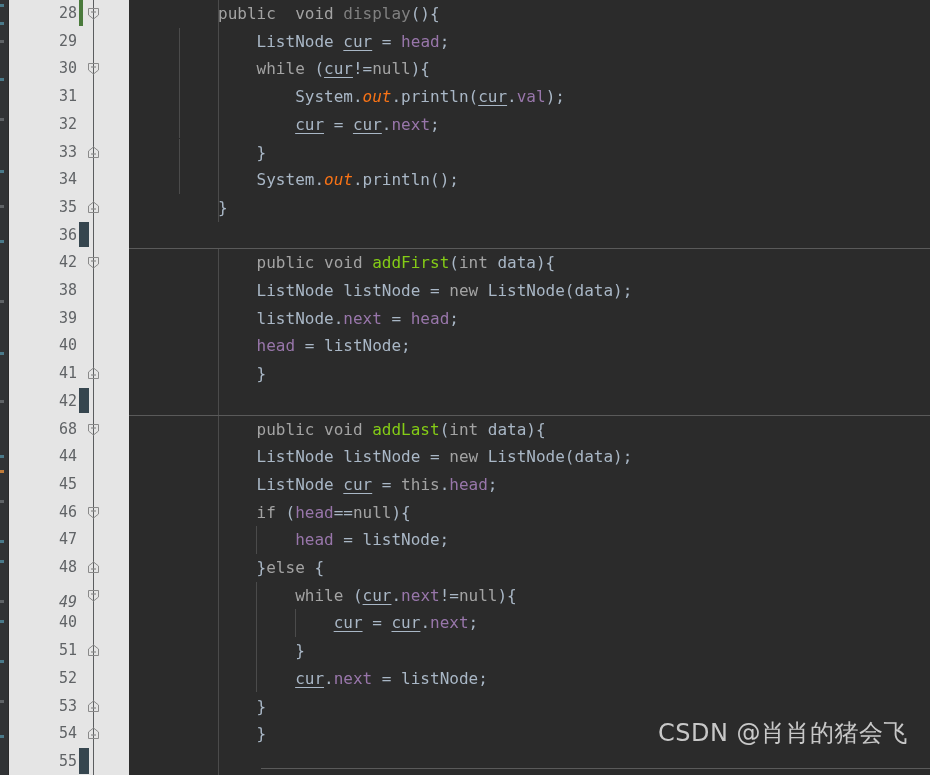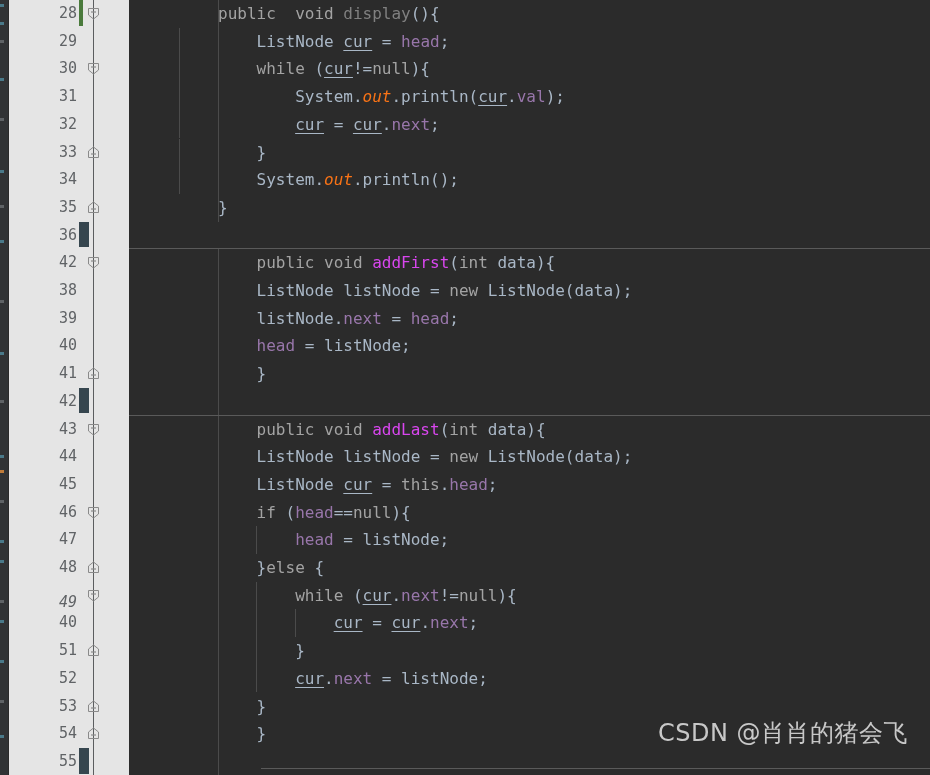--- a/index.html
+++ b/index.html
@@ -128,21 +128,21 @@
     right: 0;
     height: 1px;
     background: #5a5a5a;
   }
 
   
   .kw   { color: #a3a3a3; }
   .pln  { color: #a9b7c6; }
   .fld  { color: #9876aa; }
   .sfld { color: #f97316; font-style: italic; }
-  .mth  { color: #d946ef; }
+  .mth  { color: #84cc16; }
   .dim  { color: #808080; }
   .lvar { color: #a9b7c6; text-decoration: underline; text-underline-offset: 3px; }
   .cls  { color: #a9b7c6; }
 
   
   .watermark {
     position: absolute;
     right: 22px;
     bottom: 26px;
     color: #d6d6d6;
@@ -238,21 +238,21 @@
       <div class="gutter-num" style="top: 304.7px;">39</div>
       <div class="gutter-num" style="top: 332.4px;">40</div>
       <div class="gutter-num" style="top: 360.1px;">41</div>
       <div class="fold-icon" style="top: 367.1px;">
         <svg width="13" height="13" viewBox="0 0 13 13">
           <path d="M1.5 11.5 H11.5 V5 L6.5 1 L1.5 5 Z" fill="none" stroke="#8a8a8a" stroke-width="1"></path>
           <line x1="4" y1="8" x2="9" y2="8" stroke="#8a8a8a" stroke-width="1.2"></line>
         </svg>
       </div>
       <div class="gutter-num" style="top: 387.8px;">42</div>
-      <div class="gutter-num" style="top: 415.5px;">43</div>
+      <div class="gutter-num" style="top: 415.5px;">68</div>
       <div class="fold-icon" style="top: 422.5px;">
         <svg width="13" height="13" viewBox="0 0 13 13">
           <path d="M1.5 1.5 H11.5 V8 L6.5 12 L1.5 8 Z" fill="none" stroke="#8a8a8a" stroke-width="1"></path>
           <line x1="4" y1="5" x2="9" y2="5" stroke="#8a8a8a" stroke-width="1.2"></line>
         </svg>
       </div>
       <div class="gutter-num" style="top: 443.2px;">44</div>
       <div class="gutter-num" style="top: 470.9px;">45</div>
       <div class="gutter-num" style="top: 498.6px;">46</div>
       <div class="fold-icon" style="top: 505.6px;">

